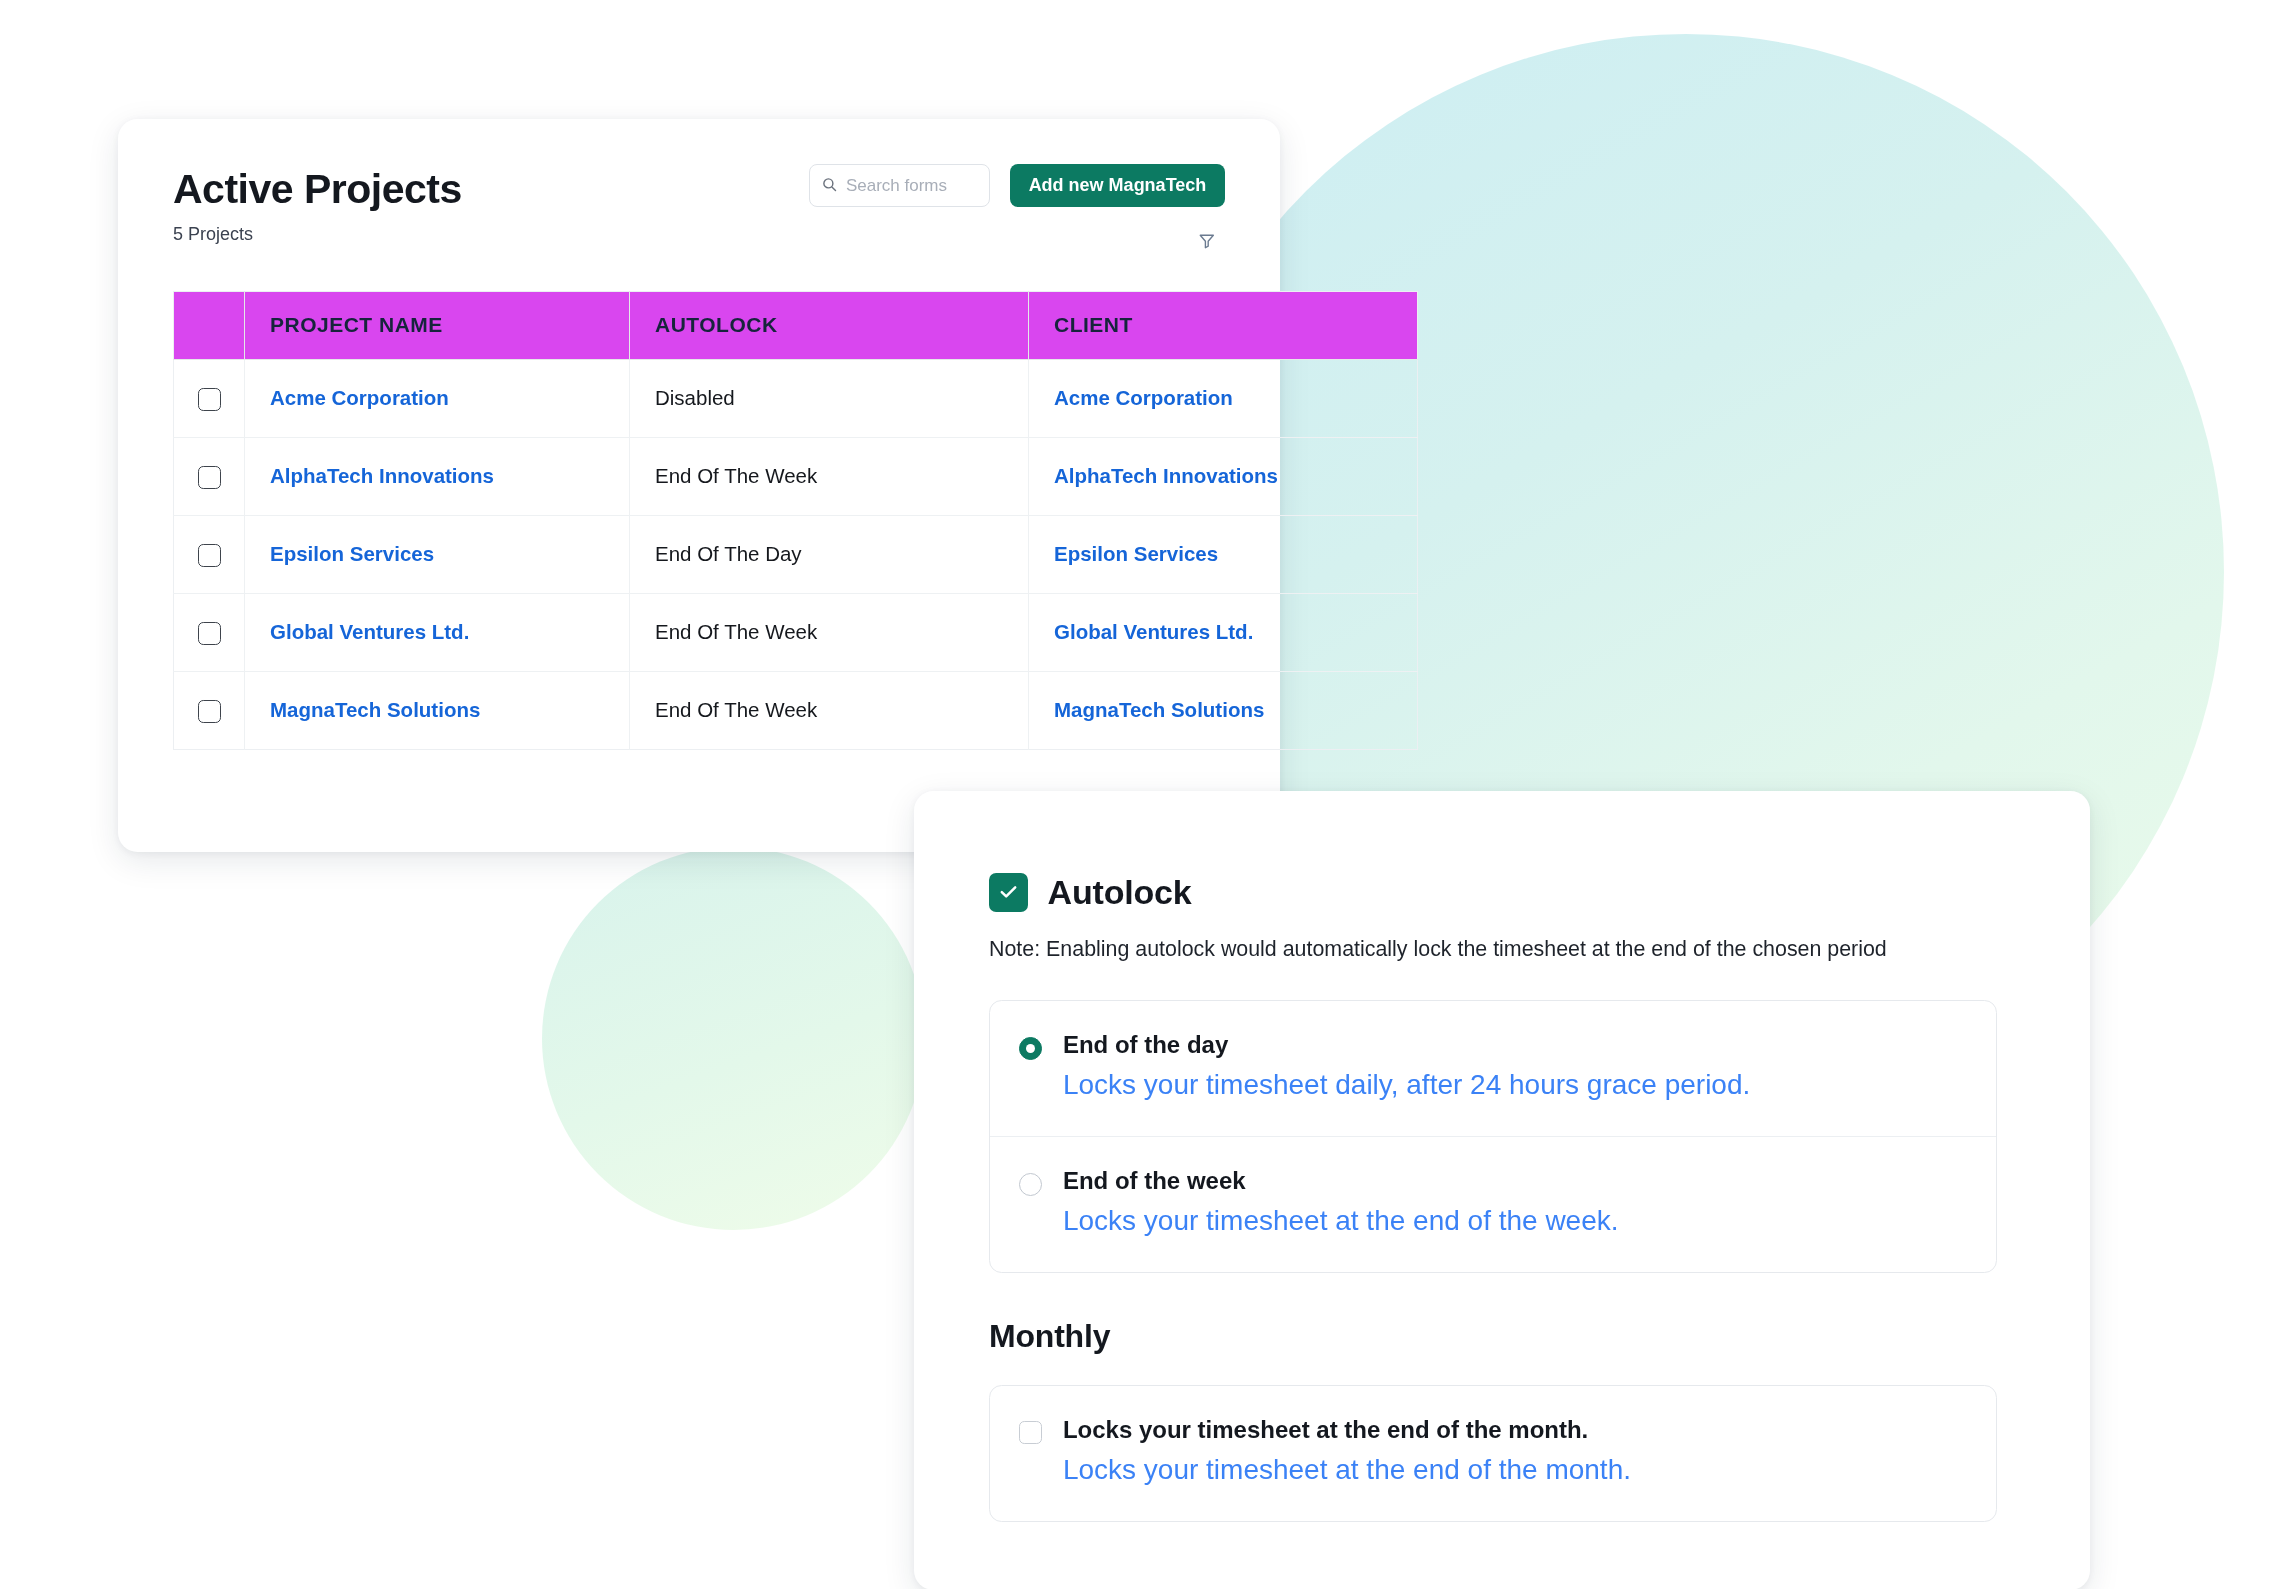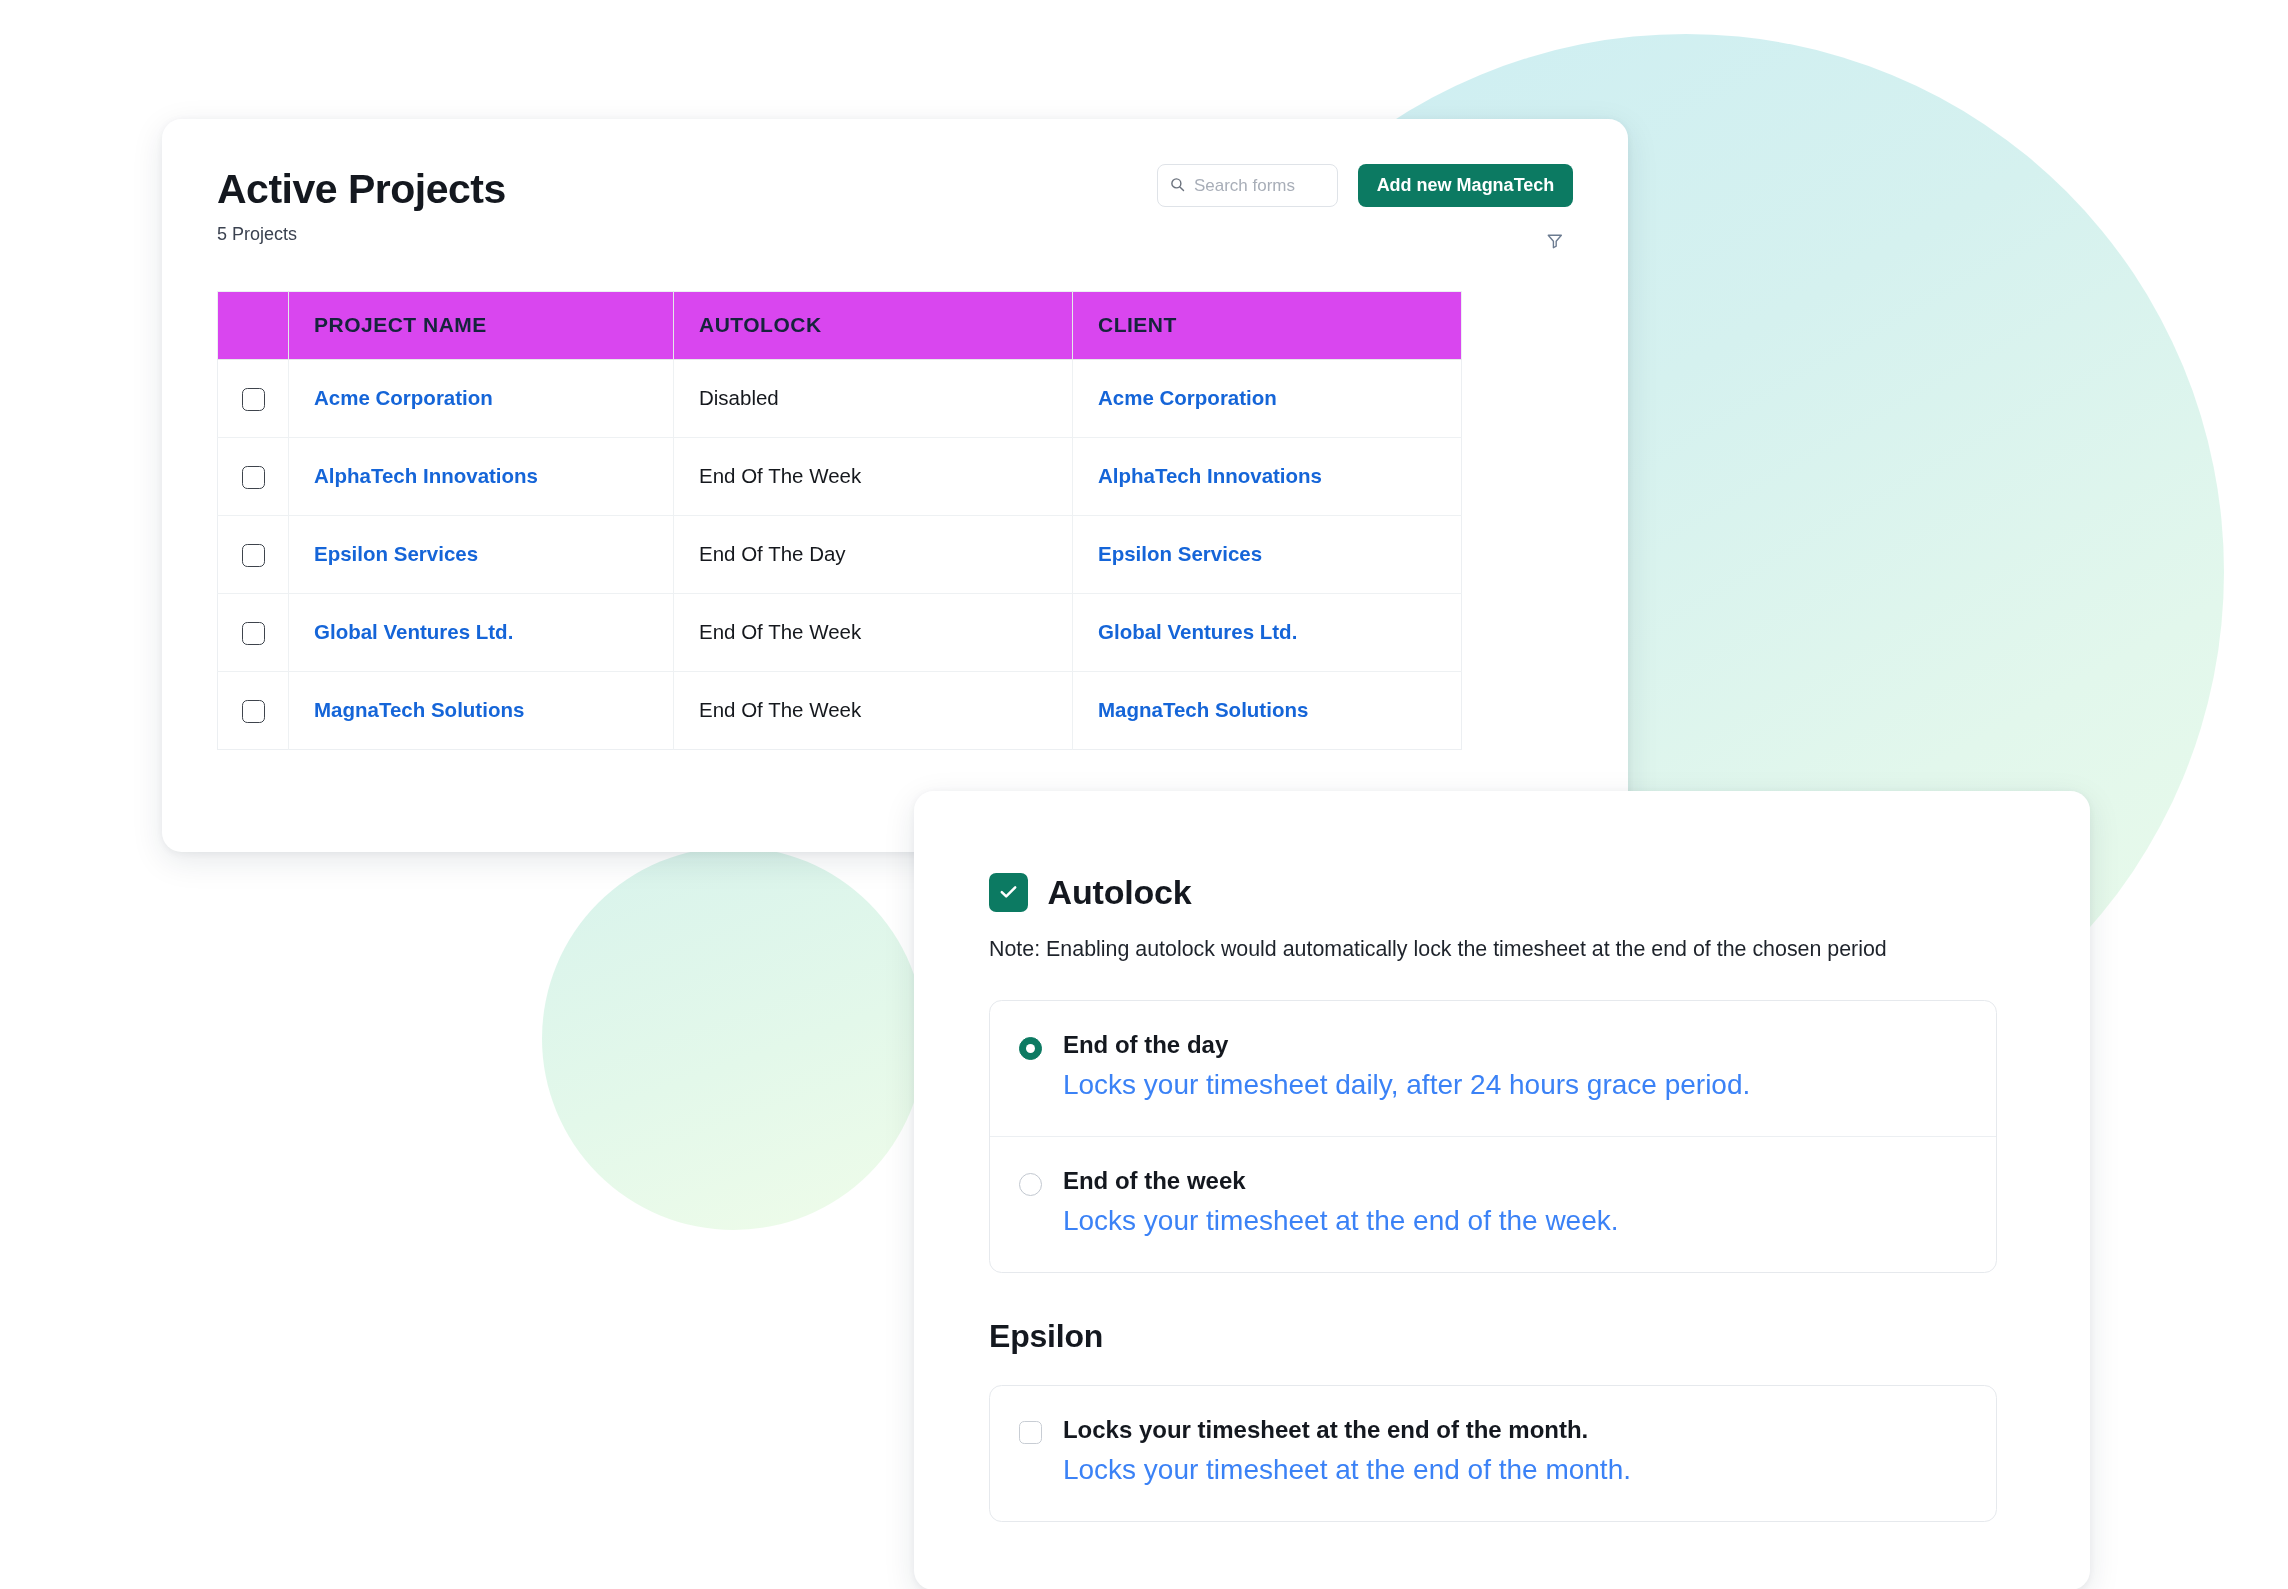--- a/index.html
+++ b/index.html
@@ -45,23 +45,22 @@
   .card {
     position: absolute;
     background: #ffffff;
     border-radius: 19.6px;
     box-shadow: 0 9px 32px rgba(16,35,60,0.10), 0 1.8px 7.1px rgba(16,35,60,0.05);
   }
 
   #projects-card {
     left: 118px;
     top: 119px;
-    width: 1466px;
+    width: 1162px;
     height: 733px;
-    margin-left: 44px;
   }
 
   #autolock-card {
     left: 914px;
     top: 791px;
     width: 1176px;
     height: 799px;
     border-radius: 19.6px 19.6px 19.6px 19.6px;
   }
 
@@ -452,21 +451,21 @@
         </div>
         <div class="option-row">
           <span class="radio"></span>
           <span>
             <div class="opt-label">End of the week</div>
             <div class="opt-desc">Locks your timesheet at the end of the week.</div>
           </span>
         </div>
       </div>
 
-      <div class="section-title">Epsilon</div>
+      <div class="section-title">Monthly</div>
 
       <div class="monthly-group">
         <div class="option-row">
           <span class="cb-empty"></span>
           <span>
             <div class="opt-label">Locks your timesheet at the end of the month.</div>
             <div class="opt-desc">Locks your timesheet at the end of the month.</div>
           </span>
         </div>
       </div>

